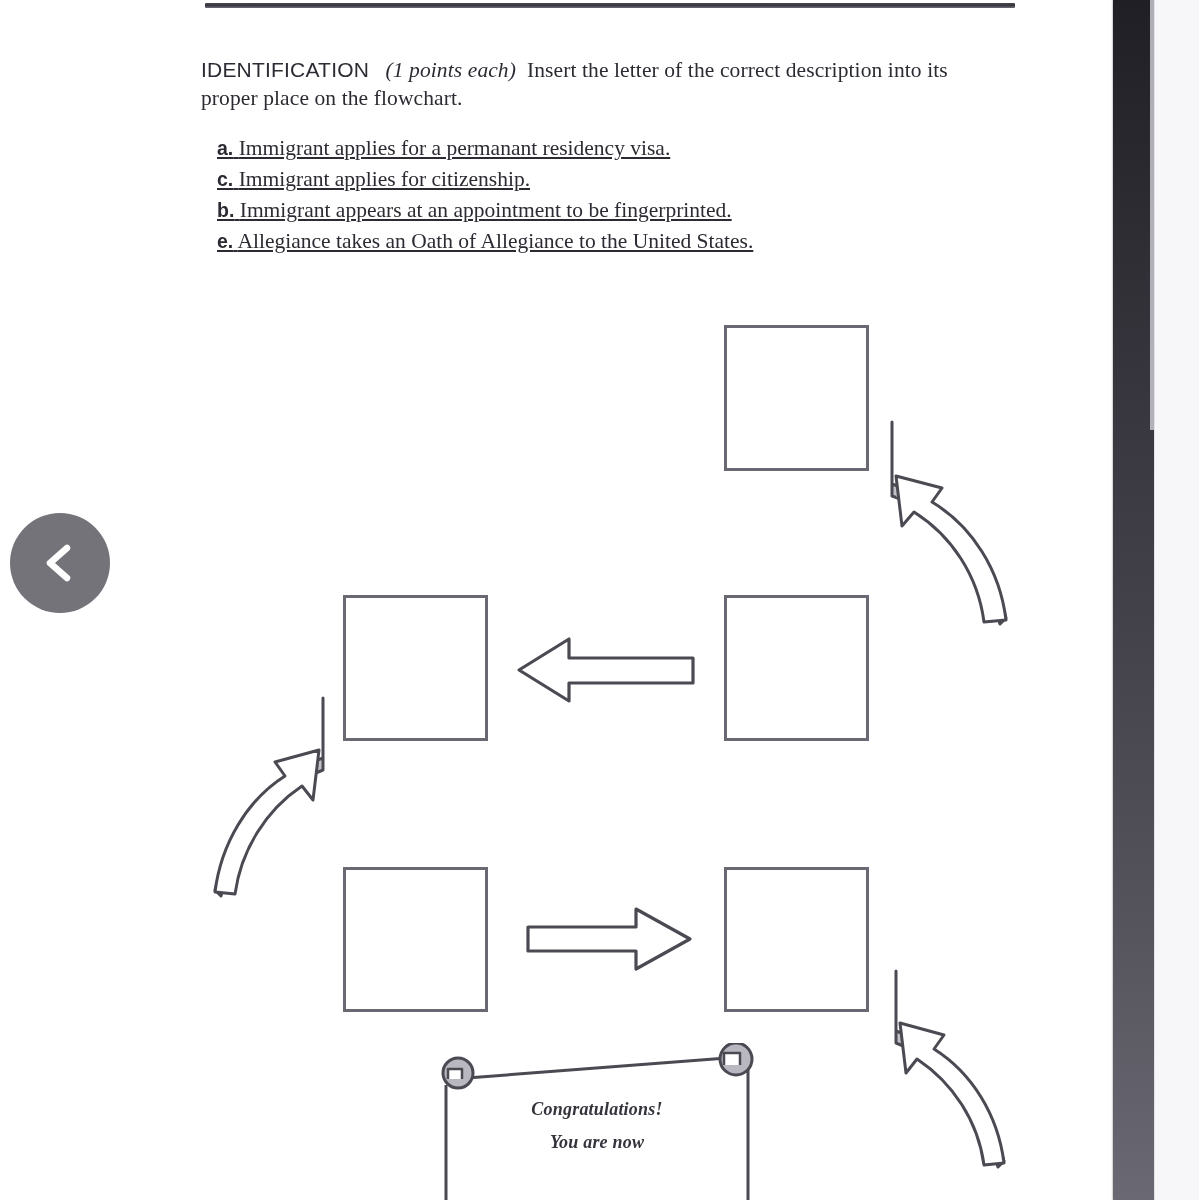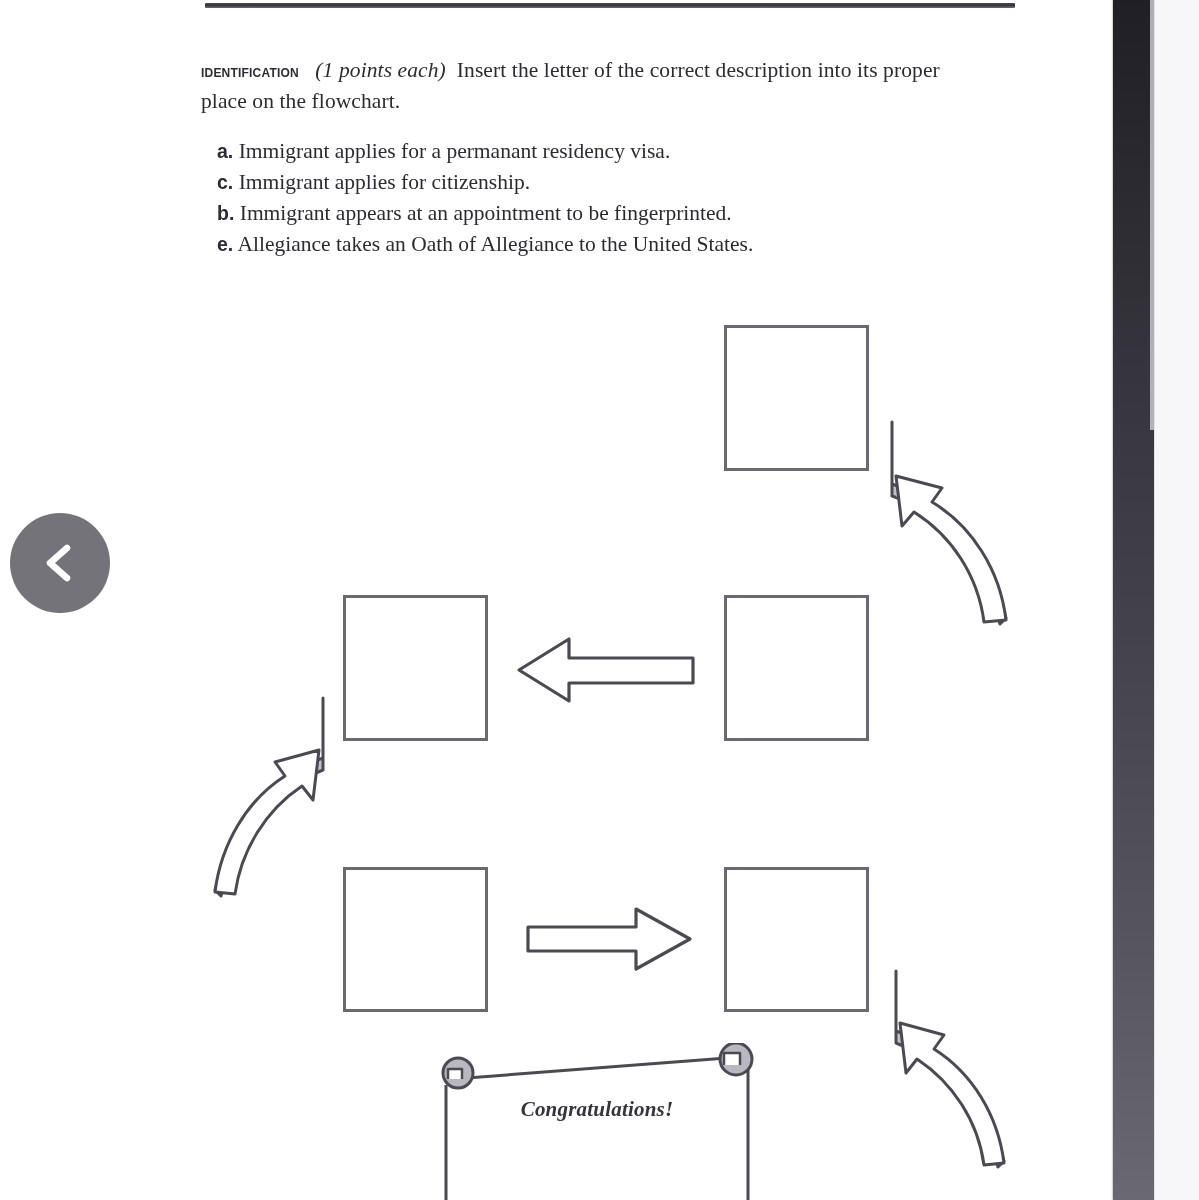--- a/index.html
+++ b/index.html
@@ -99,31 +99,32 @@
     top: 34px;
     width: 790px;
   }
   .instr-lead {
     font-size: 21.5px;
     line-height: 28px;
     letter-spacing: .1px;
   }
   .instr-lead .label {
     font-family: "Liberation Sans", sans-serif;
-    font-weight: 700;
-    font-size: 12px;
+    font-weight: 400;
+    font-size: 21px;
     letter-spacing: .2px;
   }
   .instr-lead .points {
     font-style: italic;
   }
   #choice-list {
     list-style: none;
     margin: 8px 0 0 0;
     padding: 0;
+    text-decoration: underline;
   }
   #choice-list li {
     font-size: 21.5px;
     line-height: 31px;
     padding-left: 16px;
     white-space: nowrap;
   }
   #choice-list li .lt {
     font-family: "Liberation Sans", sans-serif;
     font-weight: 700;
@@ -168,21 +169,21 @@
   }
   #scroll-banner svg { display:block; }
   #scroll-text {
     position: absolute;
     left: 432px;
     top: 1093px;
     width: 330px;
     text-align: center;
     font-style: italic;
     font-weight: 700;
-    font-size: 21px;
+    font-size: 18px;
     line-height: 33px;
     color: #35333c;
     letter-spacing: .2px;
   }
   #scroll-text div { white-space: nowrap; }
 </style>
 </head>
 <body>
 
 <div id="viewer">
@@ -281,20 +282,21 @@
 
         <circle cx="26" cy="30" r="15" fill="#b9b8c0" stroke="#4b4952" stroke-width="3"></circle>
         <path d="M16 36 L16 26 L30 26 L30 36" fill="#ffffff" stroke="#4b4952" stroke-width="2.5" stroke-linejoin="round"></path>
 
         <circle cx="304" cy="16" r="16" fill="#b9b8c0" stroke="#4b4952" stroke-width="3"></circle>
         <path d="M292 22 L292 10 L308 10 L308 22" fill="#ffffff" stroke="#4b4952" stroke-width="2.5" stroke-linejoin="round"></path>
       </svg>
     </div>
     <div id="scroll-text">
       <div>Congratulations!</div>
+      <div>You are now</div>
     </div>
 
   </div>
 
   <div id="page-gutter"></div>
   <div id="page-gutter-hi"></div>
   <div id="viewer-right-pane"></div>
 
   <button id="prev-nav" aria-label="Previous page">
     <span>

